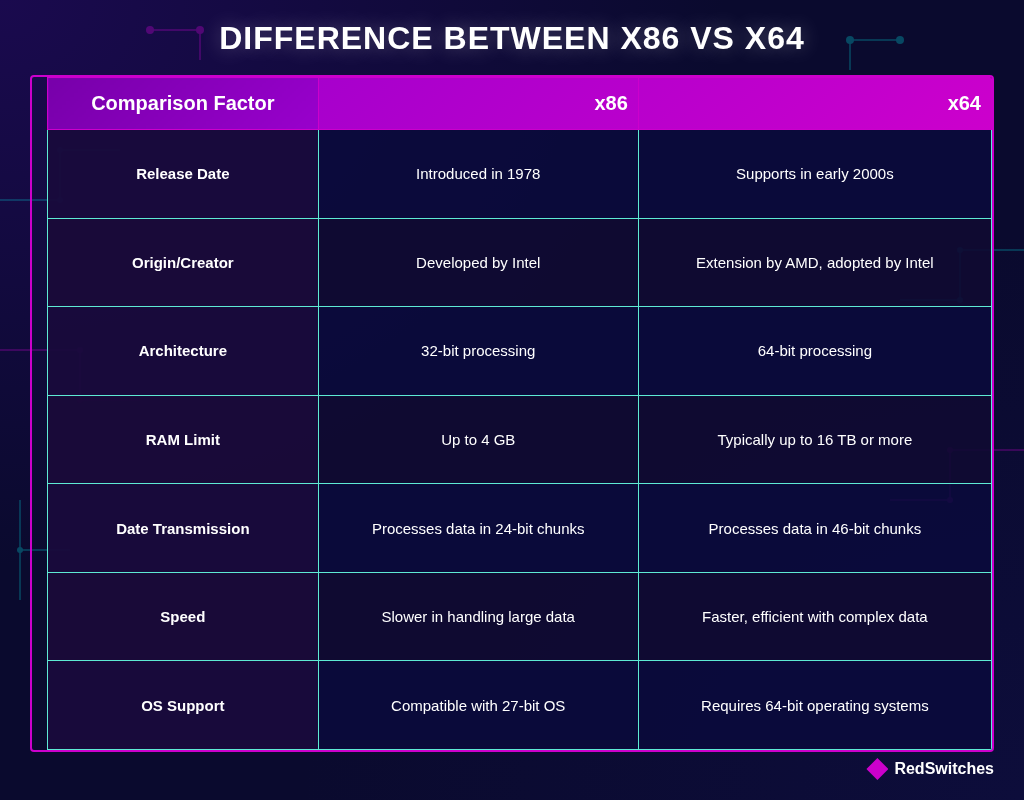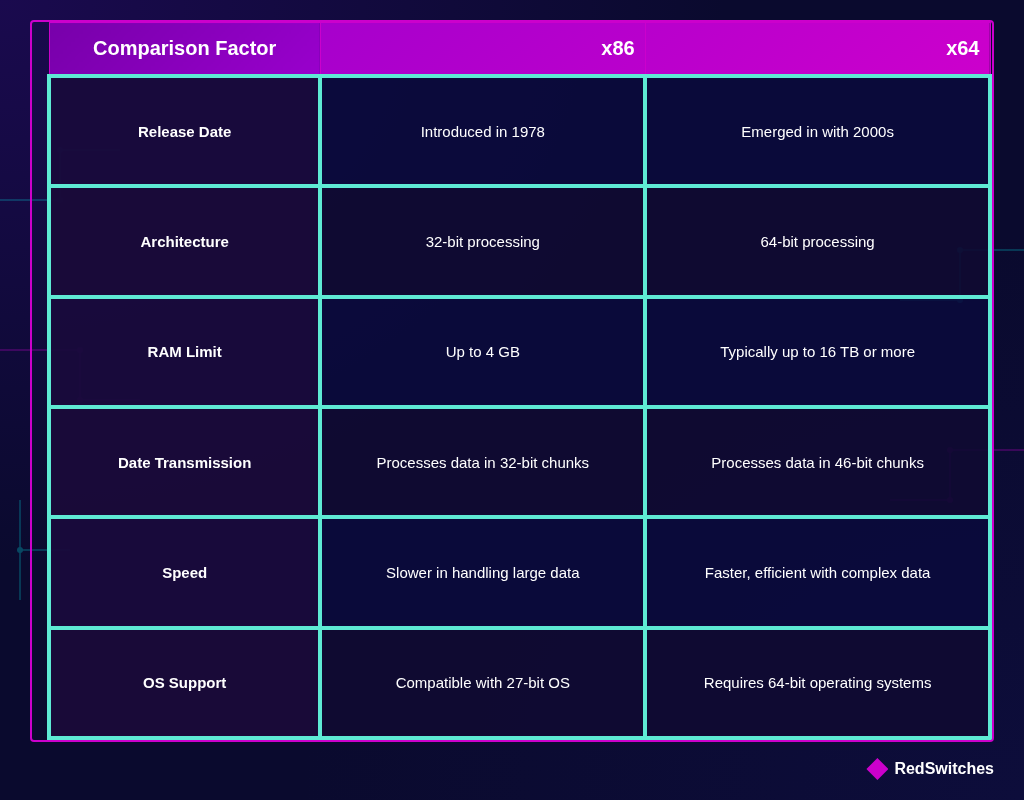--- a/index.html
+++ b/index.html
@@ -76,41 +76,41 @@
     tbody tr {
       background: rgba(10, 10, 60, 0.85);
     }
 
     tbody tr:nth-child(even) {
       background: rgba(15, 10, 50, 0.9);
     }
 
     tbody td {
       padding: 10px 14px;
-      border: 4px solid #5eead4;
+      border: 1px solid #5eead4;
       color: white;
       font-size: 15px;
       text-align: center;
       vertical-align: middle;
       margin-top: 17px;
     }
 
     tbody td:first-child {
       font-weight: 700;
       font-size: 15px;
       color: white;
       background: rgba(30, 10, 60, 0.7);
       text-align: center;
     }
 
     .footer {
       display: flex;
       justify-content: flex-end;
       align-items: center;
-      padding-top: 16px;
+      padding-top: 6px;
     }
 
     .brand {
       display: flex;
       align-items: center;
       gap: 6px;
       color: white;
       font-size: 16px;
       font-weight: 700;
     }
@@ -173,49 +173,55 @@
   <line x1="200" y1="30" x2="200" y2="60" stroke="#ff00ff" stroke-width="1.5"></line>
 
   <circle cx="850" cy="40" r="4" fill="#00ffff"></circle>
   <circle cx="900" cy="40" r="4" fill="#00ffff"></circle>
   <line x1="850" y1="40" x2="900" y2="40" stroke="#00ffff" stroke-width="1.5"></line>
   <line x1="850" y1="40" x2="850" y2="70" stroke="#00ffff" stroke-width="1.5"></line>
 </svg>
 
 <div class="container">
 
+  <h1 class="title">DIFFERENCE BETWEEN X86 VS X64</h1>
 
   <div class="table-wrapper">
     <table>
       <thead>
         <tr>
           <th>Comparison Factor</th>
           <th>x86</th>
           <th>x64</th>
         </tr>
       </thead>
       <tbody id="table-body">
       <tr>
             <td>Release Date</td>
             <td>Introduced in 1978</td>
-            <td>Emerged in with 2000s</td>
+            <td>Supports in early 2000s</td>
+          </tr>
+          <tr>
+            <td>Origin/Creator</td>
+            <td>Developed by Intel</td>
+            <td>Extension by AMD, adopted by Intel</td>
           </tr>
           <tr>
             <td>Architecture</td>
             <td>32-bit processing</td>
             <td>64-bit processing</td>
           </tr>
           <tr>
             <td>RAM Limit</td>
             <td>Up to 4 GB</td>
             <td>Typically up to 16 TB or more</td>
           </tr>
           <tr>
             <td>Date Transmission</td>
-            <td>Processes data in 32-bit chunks</td>
+            <td>Processes data in 24-bit chunks</td>
             <td>Processes data in 46-bit chunks</td>
           </tr>
           <tr>
             <td>Speed</td>
             <td>Slower in handling large data</td>
             <td>Faster, efficient with complex data</td>
           </tr>
           <tr>
             <td>OS Support</td>
             <td>Compatible with 27-bit OS</td>

